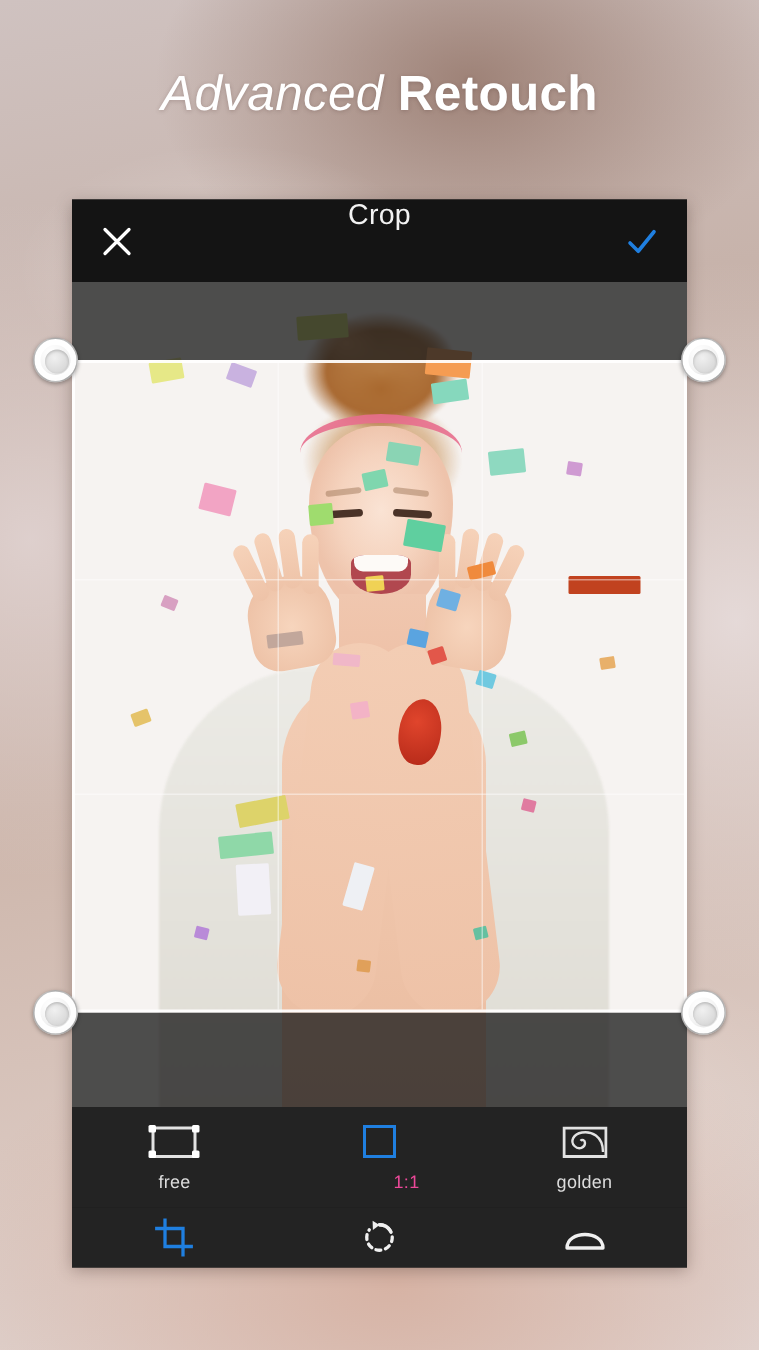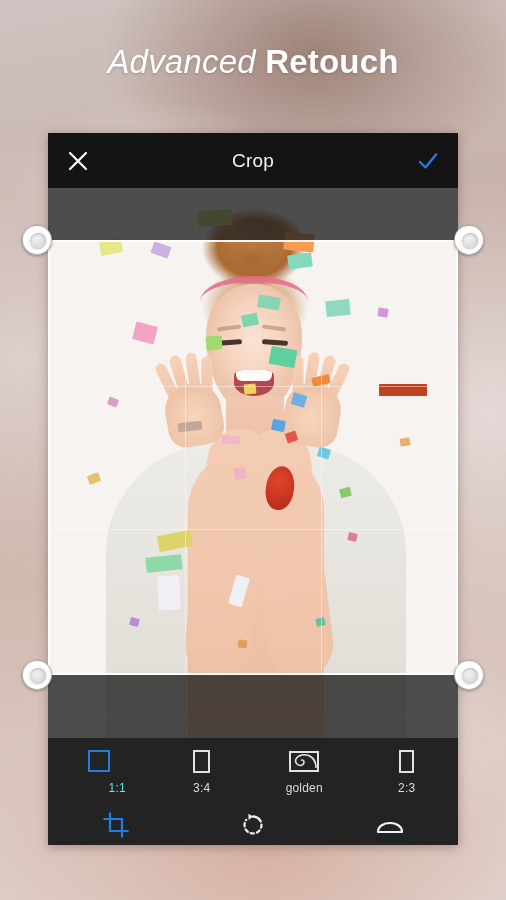--- a/index.html
+++ b/index.html
@@ -49,21 +49,21 @@
     width:410px; height:712px;
     background:#1d1d1d;
     box-shadow:0 2px 10px rgba(60,40,35,0.35);
     overflow:visible;
   }
 
   
   .topbar {
     position:absolute; top:0; left:0; width:100%; height:55px;
     background:#141414;
-    display:flex; align-items:center;
+    display:flex; 
   }
   .topbar .icon-btn {
     width:60px; height:55px;
     display:flex; align-items:center; justify-content:center;
     cursor:pointer;
   }
   .topbar .title {
     flex:1; text-align:center;
     color:#f2f2f2; font-size:19px; font-weight:400;
     letter-spacing:0.2px;
@@ -238,21 +238,21 @@
   }
   .ratio {
     flex:1;
     display:flex; flex-direction:column;
     align-items:center; justify-content:center;
     gap:7px; cursor:pointer;
   }
   .ratio .r-label {
     font-size:12px; color:#dcdcdc; letter-spacing:0.2px;
   }
-  .ratio.active .r-label { color:#5eead4;margin-left:36px; }
+  .ratio.active .r-label { color:#ec4899;margin-left:36px; }
   .r-icon { position:relative; height:26px; width:34px;
             display:flex; align-items:center; justify-content:center; }
   .r-shape { border:2px solid #e2e2e2; box-sizing:border-box; }
   .ratio.active .r-shape { border-color:#1f7fe0; }
   .free-dot {
     position:absolute; width:5px; height:5px; background:#fff; border-radius:1px;
   }
 
   
   .toolbar {
@@ -378,51 +378,49 @@
     </div>
   </div>
 
   <div class="handle" style="left:-26px;  top:92px;"></div>
   <div class="handle" style="left:406px;  top:92px;"></div>
   <div class="handle" style="left:-26px;  top:527px;"></div>
   <div class="handle" style="left:406px;  top:527px;"></div>
 
   <div class="ratios">
 
+    <div class="ratio">
+      <div class="r-icon">
+        <div class="r-shape" style="width:30px;height:21px;"></div>
+        <div class="free-dot" style="left:0px;  top:2px;"></div>
+        <div class="free-dot" style="left:29px; top:2px;"></div>
+        <div class="free-dot" style="left:0px;  top:19px;"></div>
+        <div class="free-dot" style="left:29px; top:19px;"></div>
+      </div>
+      <div class="r-label">free</div>
+    </div>
 
     <div class="ratio active">
       <div class="r-icon">
         <div class="r-shape" style="width:22px;height:22px;"></div>
       </div>
       <div class="r-label">1:1</div>
     </div>
 
-    <div class="ratio">
-      <div class="r-icon">
-        <div class="r-shape" style="width:17px;height:23px;"></div>
-      </div>
-      <div class="r-label">3:4</div>
-    </div>
 
     <div class="ratio">
       <div class="r-icon">
         <svg width="30" height="21" viewBox="0 0 30 21">
           <rect x="1" y="1" width="28" height="19" fill="none" stroke="#e2e2e2" stroke-width="2"></rect>
           <path d="M27 17 C27 6 19 3 13 4 C7 5 5 10 8 13 C11 16 15 14 15 11 C15 9 13 8.5 12 9.5" fill="none" stroke="#e2e2e2" stroke-width="1.6"></path>
         </svg>
       </div>
       <div class="r-label">golden</div>
     </div>
 
-    <div class="ratio">
-      <div class="r-icon">
-        <div class="r-shape" style="width:15px;height:23px;"></div>
-      </div>
-      <div class="r-label">2:3</div>
-    </div>
 
 
   </div>
 
   <div class="toolbar">
     <div class="tool">
       <span>
         <svg width="26" height="26" viewBox="0 0 26 26">
           <path d="M7 1.5 V19 H24.5" stroke="#1f7fe0" stroke-width="2.2" fill="none" stroke-linecap="square"></path>
           <path d="M1.5 7 H19 V24.5" stroke="#1f7fe0" stroke-width="2.2" fill="none" stroke-linecap="square"></path>

